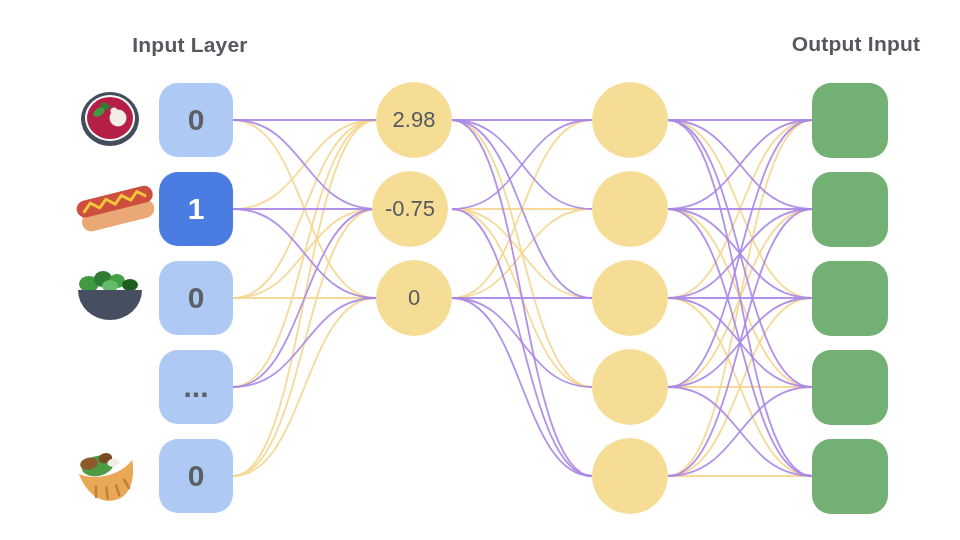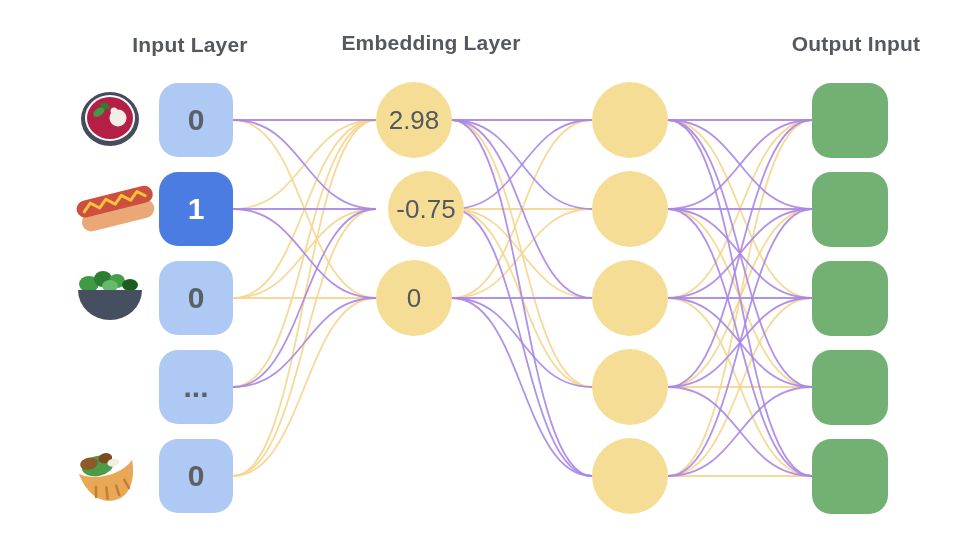--- a/index.html
+++ b/index.html
@@ -14,21 +14,21 @@
   }
   #edges{position:absolute;left:0;top:0;width:960px;height:540px;}
   .node{position:absolute;display:flex;align-items:center;justify-content:center;box-sizing:border-box;}
   .input-box{
     width:74px;height:74px;border-radius:19px;background:#aec9f3;
     font-size:30px;font-weight:bold;color:#5b6065;
   }
   .input-box.active{background:#4a7ce2;color:#ffffff;}
   .emb-circle,.hid-circle{
     width:76px;height:76px;border-radius:50%;background:#f6dd96;
-    font-size:26px;color:#54585f;align-items:center;
+    font-size:22px;color:#54585f;align-items:center;
   }
   .out-square{width:76px;height:75px;border-radius:19px;background:#72b173;}
   .row-icon{position:absolute;}
 </style>
 </head>
 <body>
 
 <div class="canvas">
 
   <svg id="edges" viewBox="0 0 960 540">
@@ -83,21 +83,20 @@
       <path d="M 668 298 C 740 298, 740 298, 812 298" fill="none" stroke="#a886e6" stroke-width="1.8" stroke-opacity="0.9"></path>
       <path d="M 668 298 C 740 298, 740 387, 812 387" fill="none" stroke="#a886e6" stroke-width="1.8" stroke-opacity="0.9"></path>
       <path d="M 668 387 C 740 387, 740 120, 812 120" fill="none" stroke="#a886e6" stroke-width="1.8" stroke-opacity="0.9"></path>
       <path d="M 668 387 C 740 387, 740 298, 812 298" fill="none" stroke="#a886e6" stroke-width="1.8" stroke-opacity="0.9"></path>
       <path d="M 668 387 C 740 387, 740 476, 812 476" fill="none" stroke="#a886e6" stroke-width="1.8" stroke-opacity="0.9"></path>
       <path d="M 668 476 C 740 476, 740 209, 812 209" fill="none" stroke="#a886e6" stroke-width="1.8" stroke-opacity="0.9"></path>
       <path d="M 668 476 C 740 476, 740 387, 812 387" fill="none" stroke="#a886e6" stroke-width="1.8" stroke-opacity="0.9"></path>
     </svg>
 
   <div class="layer-title" style="left:100px;top:33px;width:180px;">Input Layer</div>
-  <div class="layer-title" style="left:331px;top:31px;width:200px;">Embedding Layer</div>
   <div class="layer-title" style="left:756px;top:32px;width:200px;">Output Input</div>
 
   <svg class="row-icon" style="left:80px;top:90px;" width="60" height="58" viewBox="0 0 60 58">
     <ellipse cx="30" cy="29" rx="29" ry="27" fill="#434d5c"></ellipse>
     <ellipse cx="30" cy="28" rx="25" ry="23" fill="#ffffff"></ellipse>
     <ellipse cx="30" cy="28" rx="23" ry="21" fill="#b61f45"></ellipse>
     <circle cx="38" cy="28" r="8.5" fill="#f2ede7"></circle>
     <circle cx="34" cy="21" r="3.5" fill="#f2ede7"></circle>
     <ellipse cx="19" cy="22" rx="6.5" ry="3.8" fill="#3e9b43" transform="rotate(-35 19 22)"></ellipse>
     <ellipse cx="25" cy="16" rx="5" ry="3" fill="#2e7d33" transform="rotate(25 25 16)"></ellipse>
@@ -143,21 +142,21 @@
   <div class="node input-box" style="left:159px;top:350px;">
       <span>...</span>
     </div>
   <div class="node input-box" style="left:159px;top:439px;">
       <span>0</span>
     </div>
 
   <div class="node emb-circle" style="left:376px;top:82px;">
       <span>2.98</span>
     </div>
-  <div class="node emb-circle" style="left:388px;top:171px;">
+  <div class="node emb-circle" style="left:372px;top:171px;">
       <span>-0.75</span>
     </div>
   <div class="node emb-circle" style="left:376px;top:260px;">
       <span>0</span>
     </div>
 
   <div class="node hid-circle" style="left:592px;top:82px;"></div>
   <div class="node hid-circle" style="left:592px;top:171px;"></div>
   <div class="node hid-circle" style="left:592px;top:260px;"></div>
   <div class="node hid-circle" style="left:592px;top:349px;"></div>

